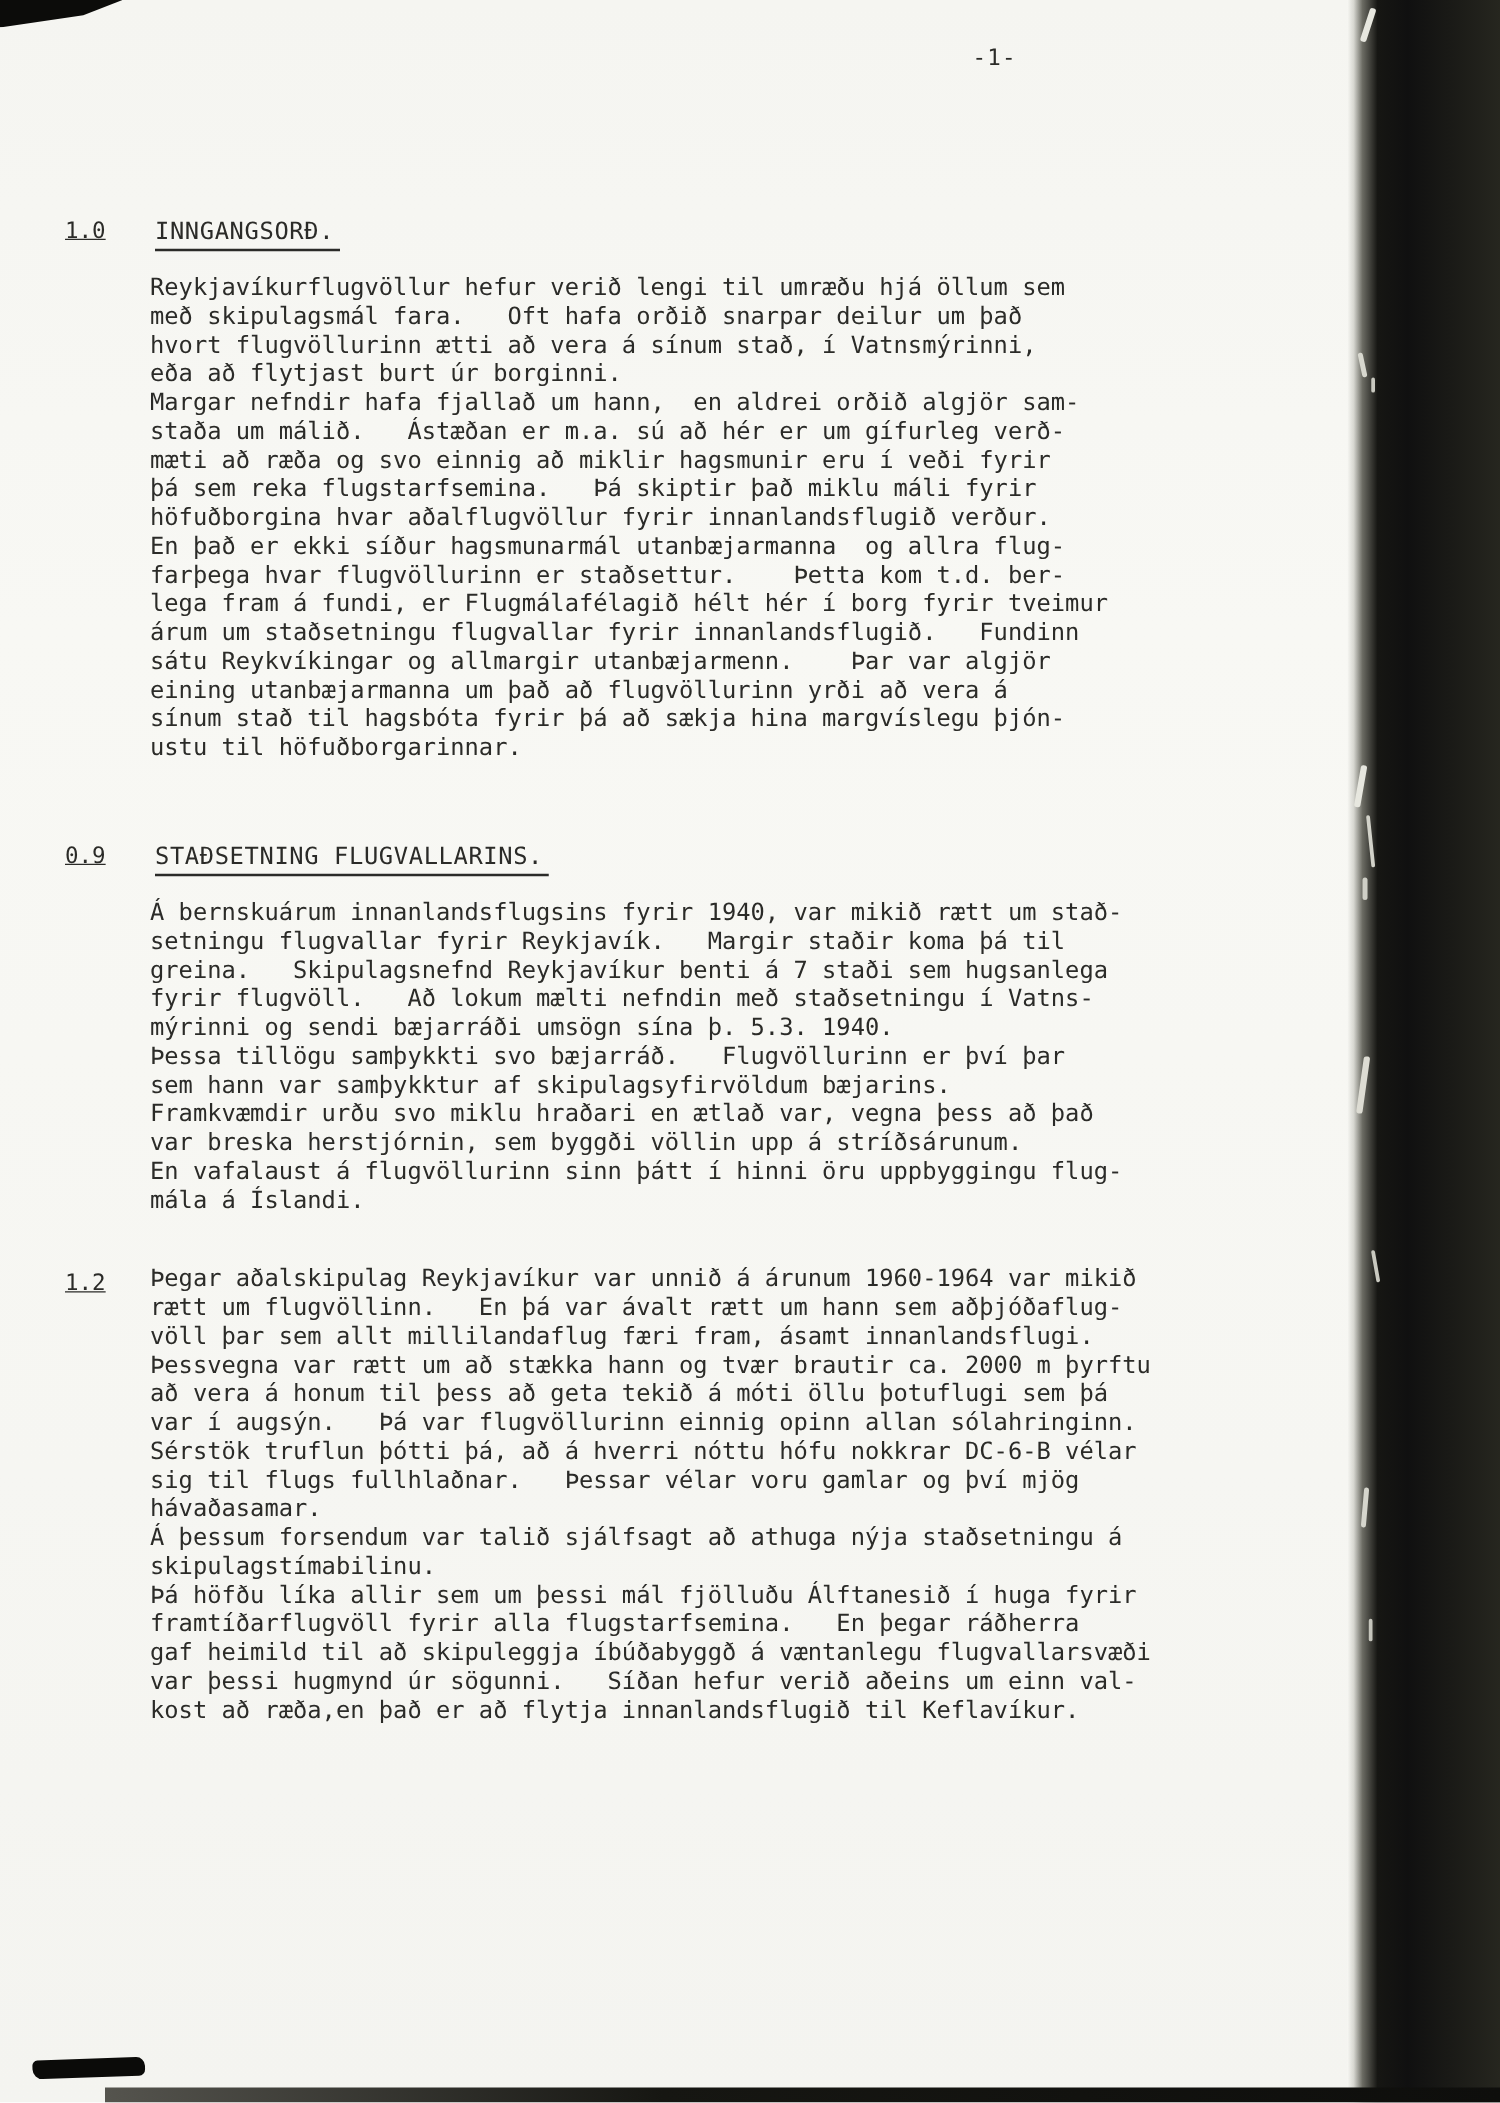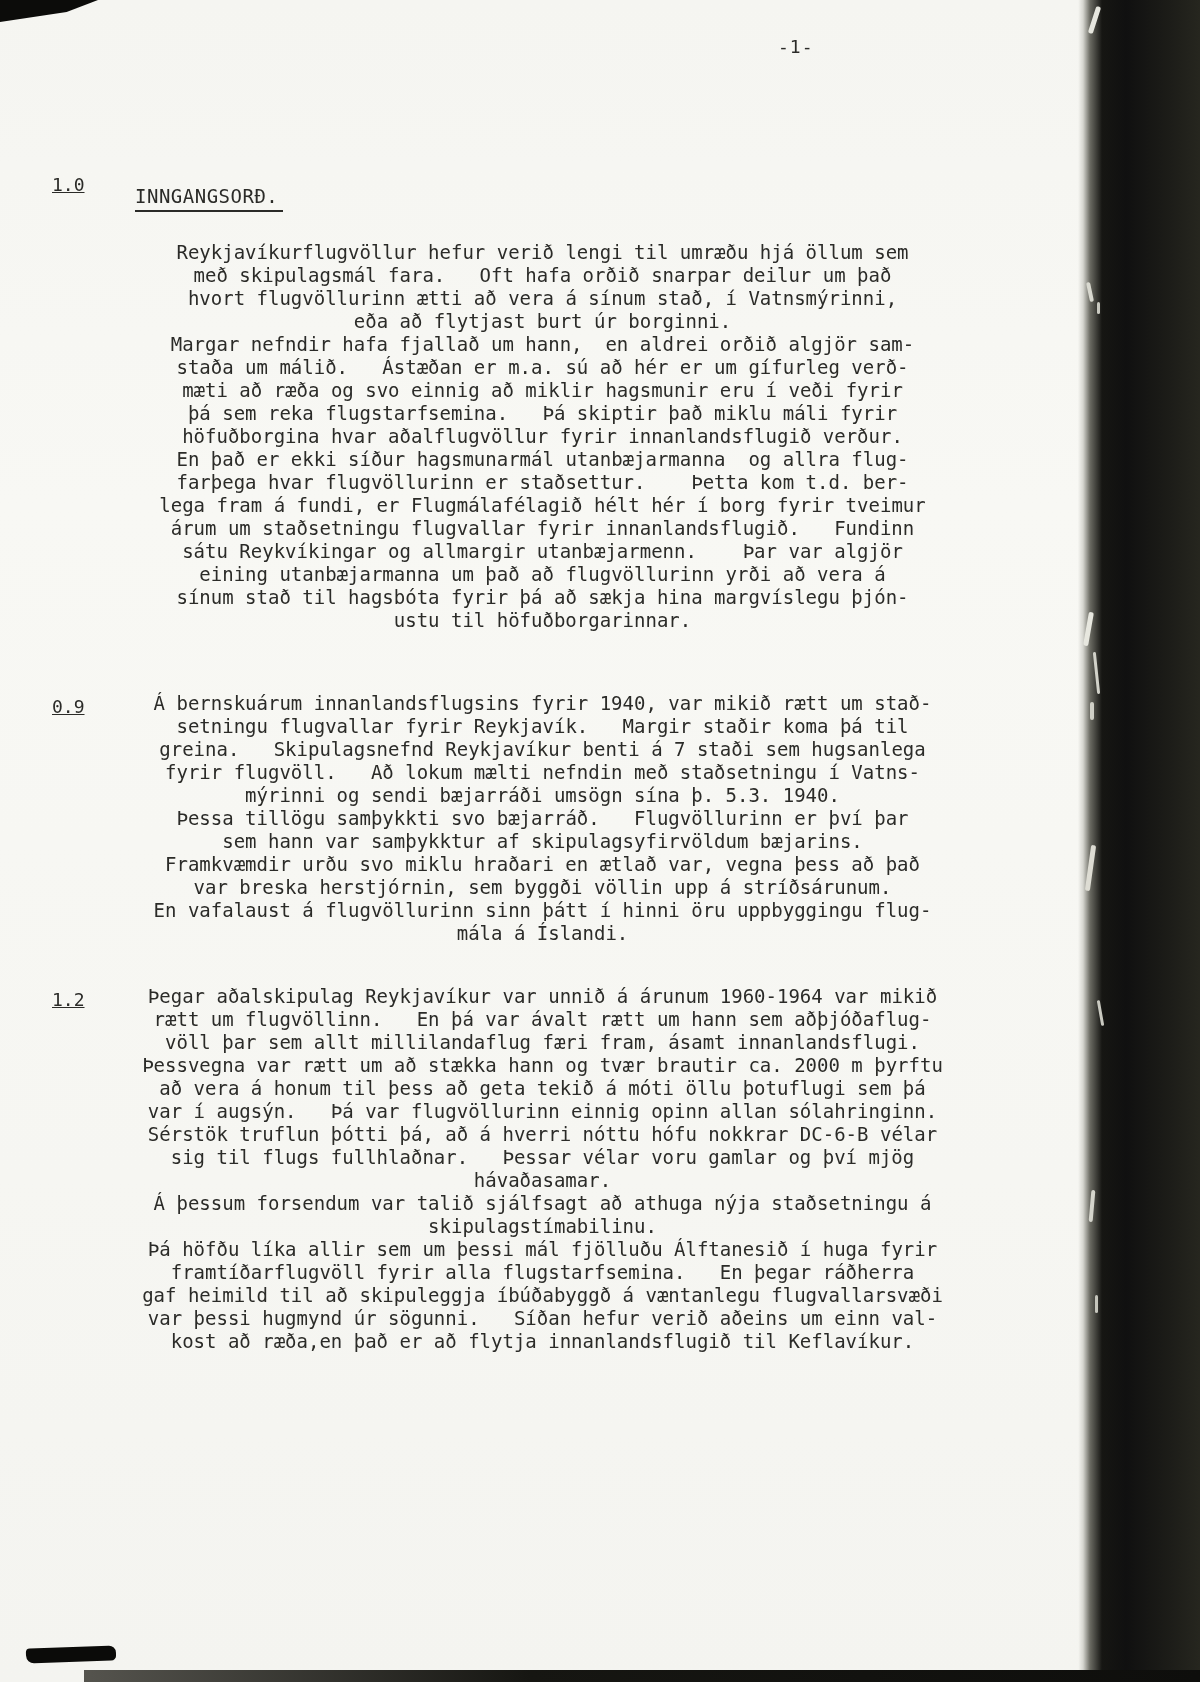--- a/index.html
+++ b/index.html
@@ -43,31 +43,30 @@
   .section.s2 { margin-top: 60px; }
   .section.s3 { margin-top: 40px; }
   .sec-num {
     position: absolute;
     left: -68px; top: 3px;
     font-size: 18px;
     text-decoration: underline;
   }
   .sec-title {
     display: inline-block;
-    margin: 15px;
+    margin: 4px;
     font-size: 19px;
     font-weight: normal;
     letter-spacing: 0.5px;
     border-bottom: 2px solid #2b2b28;
     padding: 0 5px 2px 0;
   }
   .sec-body {
     margin-top: 14px;
     white-space: pre-wrap;
-    text-align: center;
   }
   
   .right-strip {
     position: absolute;
     top: 0; right: 0;
     width: 122px; height: 1682px;
     background: linear-gradient(90deg,
       #f6f6f2 0px, #d6d6d0 5px, #6b6b63 12px,
       #161613 24px, #101010 48px, #1c1c18 90px, #26261f 122px);
   }
@@ -127,20 +126,21 @@
 lega fram á fundi, er Flugmálafélagið hélt hér í borg fyrir tveimur
 árum um staðsetningu flugvallar fyrir innanlandsflugið.   Fundinn
 sátu Reykvíkingar og allmargir utanbæjarmenn.    Þar var algjör
 eining utanbæjarmanna um það að flugvöllurinn yrði að vera á
 sínum stað til hagsbóta fyrir þá að sækja hina margvíslegu þjón-
 ustu til höfuðborgarinnar.</div>
     </section>
 
     <section class="section s2">
       <span class="sec-num">0.9</span>
+      <h2 class="sec-title">STAÐSETNING FLUGVALLARINS.</h2>
       <div class="sec-body">Á bernskuárum innanlandsflugsins fyrir 1940, var mikið rætt um stað-
 setningu flugvallar fyrir Reykjavík.   Margir staðir koma þá til
 greina.   Skipulagsnefnd Reykjavíkur benti á 7 staði sem hugsanlega
 fyrir flugvöll.   Að lokum mælti nefndin með staðsetningu í Vatns-
 mýrinni og sendi bæjarráði umsögn sína þ. 5.3. 1940.
 Þessa tillögu samþykkti svo bæjarráð.   Flugvöllurinn er því þar
 sem hann var samþykktur af skipulagsyfirvöldum bæjarins.
 Framkvæmdir urðu svo miklu hraðari en ætlað var, vegna þess að það
 var breska herstjórnin, sem byggði völlin upp á stríðsárunum.
 En vafalaust á flugvöllurinn sinn þátt í hinni öru uppbyggingu flug-

